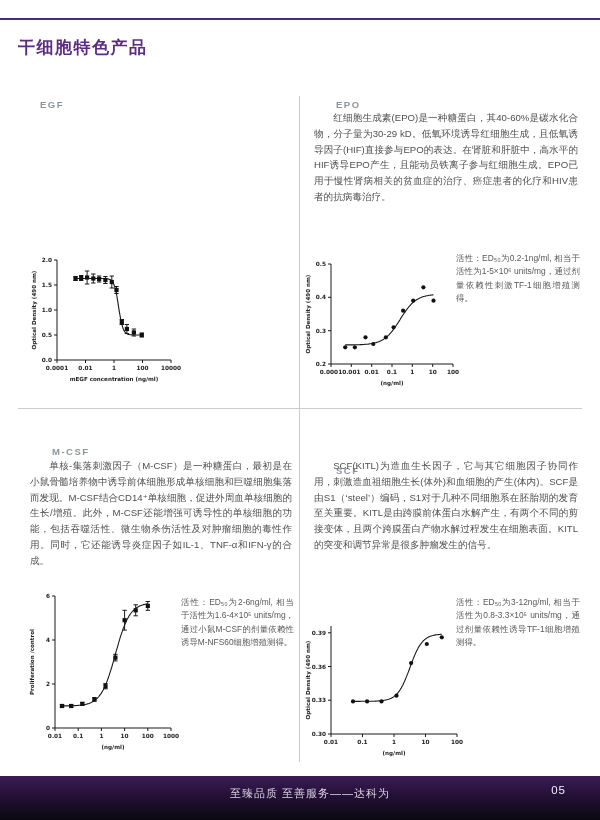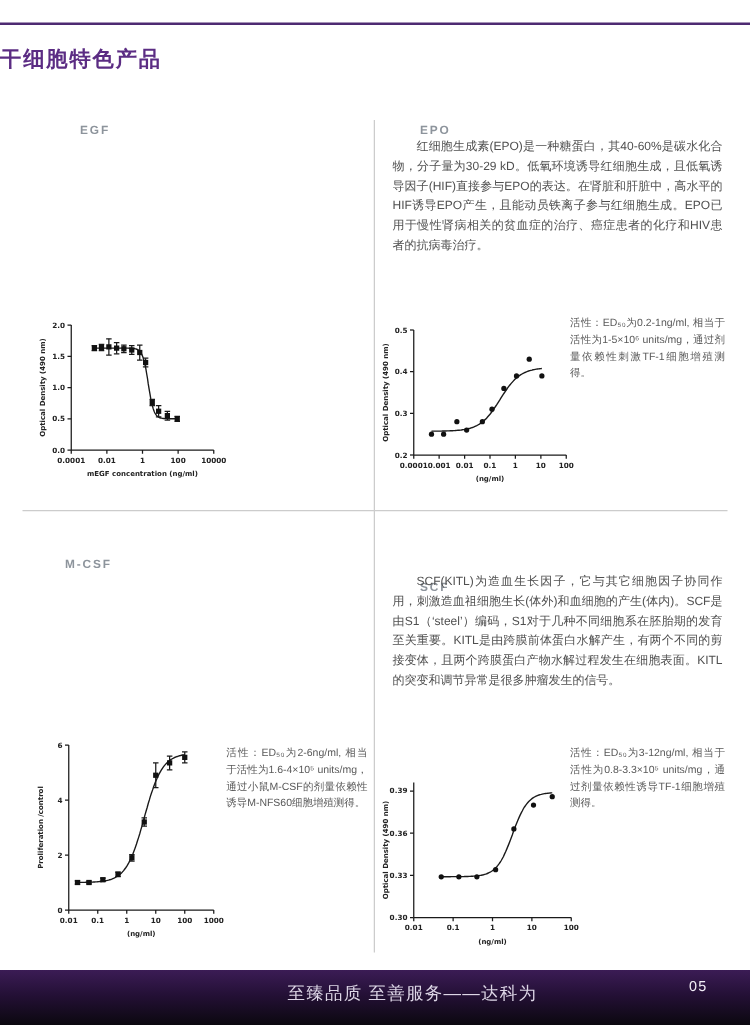--- a/index.html
+++ b/index.html
@@ -1,25 +1,25 @@
 <!DOCTYPE html>
 <html><head>
 <meta charset="utf-8">
 <style>
   html,body{margin:0;padding:0;background:#fff;}
   .page{position:relative;width:600px;height:820px;background:#ffffff;overflow:hidden;
         font-family:"Liberation Sans","DejaVu Sans",sans-serif;}
   .topline{position:absolute;left:0;top:18px;width:600px;height:2px;background:#4e2a72;}
-  .title{position:absolute;left:0;top:36px;margin:0;font-size:17px;font-weight:700;
+  .title{position:absolute;left:18px;top:36px;margin:0;font-size:17px;font-weight:700;
          color:#5b2c83;letter-spacing:1.5px;}
   .vdiv{position:absolute;left:299px;top:96px;width:1px;height:666px;background:#cccccc;}
   .hdiv{position:absolute;left:18px;top:408px;width:564px;height:1px;background:#cccccc;}
 
   .sec-h{position:absolute;margin:0;font-size:9.5px;letter-spacing:1.5px;color:#8d949c;}
-  .sh-egf{left:64px;top:99px}.sh-epo{left:336px;top:99px}
+  .sh-egf{left:40px;top:99px}.sh-epo{left:336px;top:99px}
   .sh-mcsf{left:52px;top:446px}.sh-scf{left:336px;top:465px}
 
   .body-p{position:absolute;margin:0;font-size:9.6px;line-height:15.8px;color:#4f4f4f;
           text-align:justify;text-indent:2em;}
   .bp-egf{left:30px;top:110px;width:262px}
   .bp-epo{left:314px;top:110px;width:264px}
   .bp-mcsf{left:30px;top:458px;width:262px}
   .bp-scf{left:314px;top:458px;width:264px}
 
   .act{position:absolute;margin:0;font-size:8.4px;line-height:13.4px;color:#595959;text-align:justify;}
@@ -32,21 +32,21 @@
   .ch-egf{left:30px;top:252px}
   .ch-epo{left:304px;top:256px}
   .ch-mcsf{left:28px;top:588px}
   .ch-scf{left:304px;top:618px}
   .chart text{fill:#222;}
   .tk{font:600 5.8px "DejaVu Sans",sans-serif;}
   .axlb{font:600 5.6px "DejaVu Sans",sans-serif;}
 
   .footer{position:absolute;left:0;top:776px;width:600px;height:44px;
           background:linear-gradient(180deg,#3b1c55 0%,#241036 45%,#0b080f 100%);}
-  .slogan{position:absolute;left:230px;top:10px;font-size:14px;color:#ddd6e6;letter-spacing:1px;}
+  .slogan{position:absolute;left:230px;top:10px;font-size:11px;color:#ddd6e6;letter-spacing:1px;}
   .pagenum{position:absolute;right:34px;top:8px;font-size:11.5px;color:#f2eef7;letter-spacing:1px;}
 </style>
 </head>
 <body>
 
 <div class="page">
   <div class="topline"></div>
   <h1 class="title">干细胞特色产品</h1>
 
   <div class="vdiv"></div>
@@ -166,20 +166,21 @@
         <circle cx="81.9" cy="81.3" r="2.1" fill="#111"></circle>
         <circle cx="89.6" cy="71.3" r="2.1" fill="#111"></circle>
         <circle cx="99.1" cy="54.7" r="2.1" fill="#111"></circle>
         <circle cx="109.2" cy="44.7" r="2.1" fill="#111"></circle>
         <circle cx="119.4" cy="31.3" r="2.1" fill="#111"></circle>
         <circle cx="129.5" cy="44.7" r="2.1" fill="#111"></circle>
       </svg></div>
   <p class="act act-epo">活性：ED₅₀为0.2-1ng/ml, 相当于活性为1-5×10⁶ units/mg，通过剂量依赖性刺激TF-1细胞增殖测得。</p>
 
   <h2 class="sec-h sh-mcsf">M-CSF</h2>
+  <p class="body-p bp-mcsf">单核-集落刺激因子（M-CSF）是一种糖蛋白，最初是在小鼠骨髓培养物中诱导前体细胞形成单核细胞和巨噬细胞集落而发现。M-CSF结合CD14⁺单核细胞，促进外周血单核细胞的生长/增殖。此外，M-CSF还能增强可诱导性的单核细胞的功能，包括吞噬活性、微生物杀伤活性及对肿瘤细胞的毒性作用。同时，它还能诱导炎症因子如IL-1、TNF-α和IFN-γ的合成。</p>
   <div class="chart ch-mcsf"><svg width="154" height="164" viewBox="0 0 154 164">
         <line x1="27.0" y1="8.0" x2="27.0" y2="140.0" stroke="#1a1a1a" stroke-width="1"></line>
         <line x1="27.0" y1="140.0" x2="143.0" y2="140.0" stroke="#1a1a1a" stroke-width="1"></line>
         <line x1="27.0" y1="140.0" x2="27.0" y2="143.0" stroke="#1a1a1a" stroke-width="1"></line>
         <text x="27.0" y="150.0" text-anchor="middle" class="tk">0.01</text>
         <line x1="50.2" y1="140.0" x2="50.2" y2="143.0" stroke="#1a1a1a" stroke-width="1"></line>
         <text x="50.2" y="150.0" text-anchor="middle" class="tk">0.1</text>
         <line x1="73.4" y1="140.0" x2="73.4" y2="143.0" stroke="#1a1a1a" stroke-width="1"></line>
         <text x="73.4" y="150.0" text-anchor="middle" class="tk">1</text>
         <line x1="96.6" y1="140.0" x2="96.6" y2="143.0" stroke="#1a1a1a" stroke-width="1"></line>

